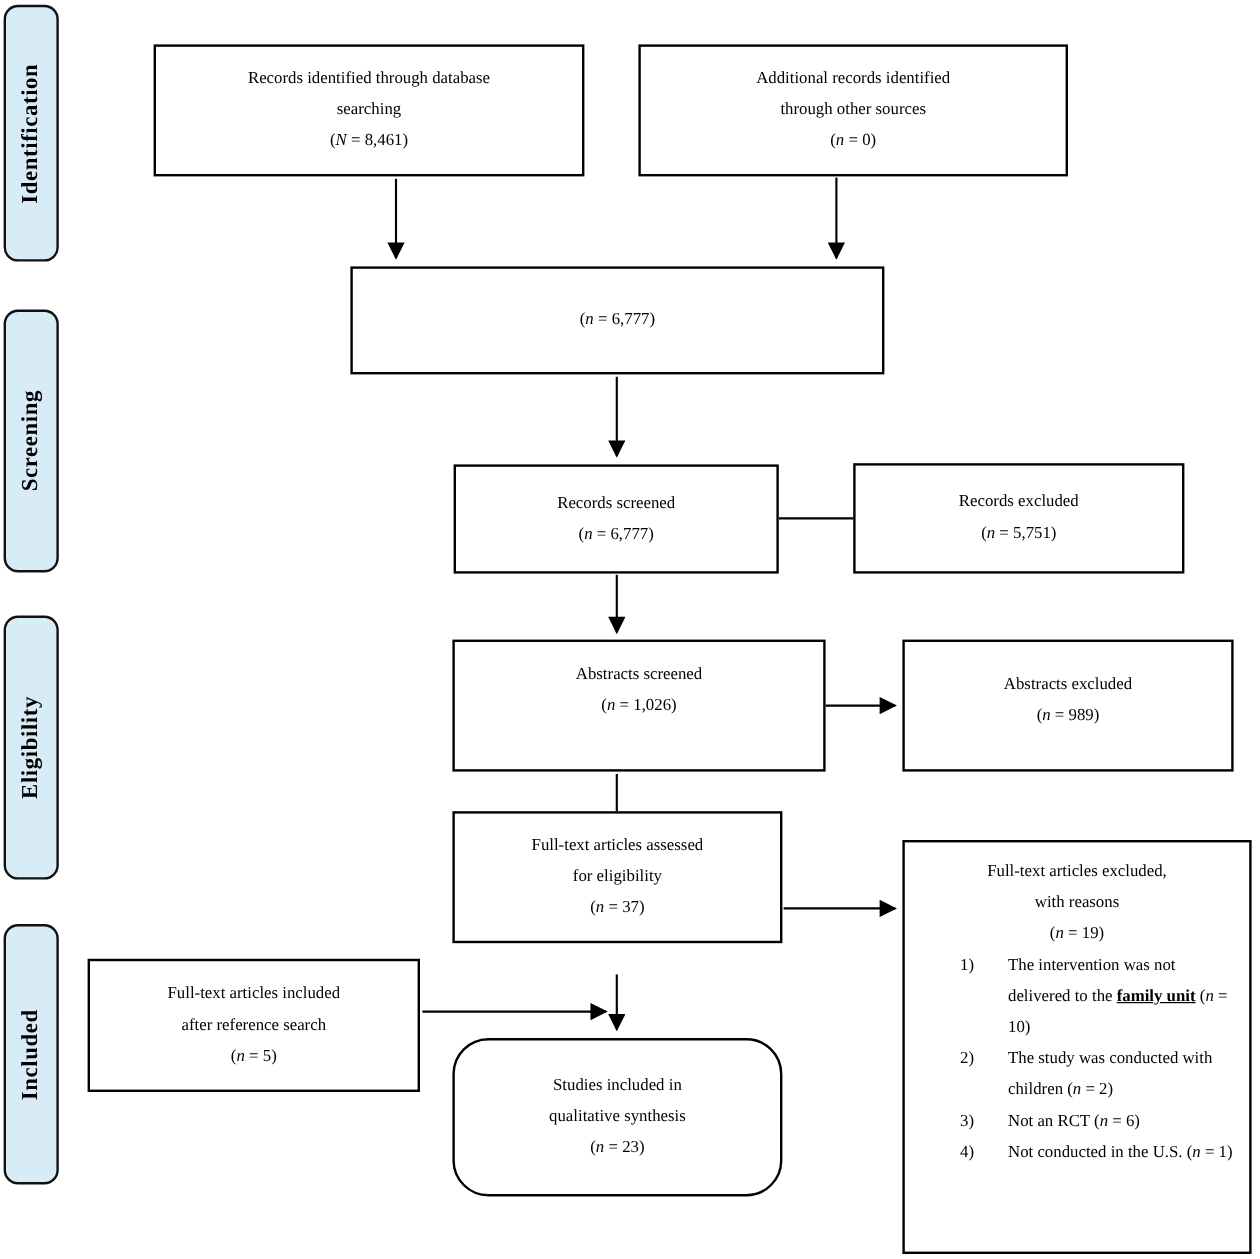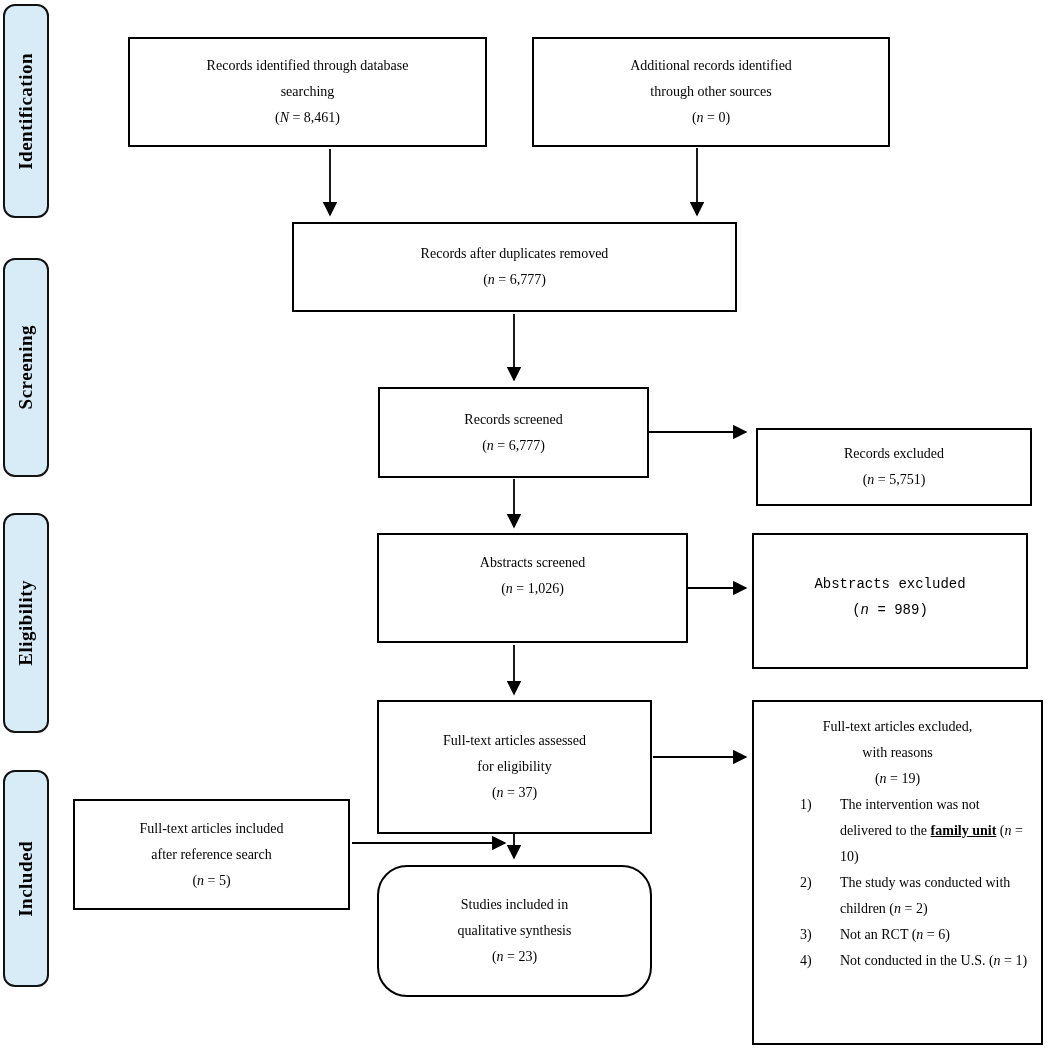--- a/index.html
+++ b/index.html
@@ -112,45 +112,44 @@
     <div class="bcount">(<i>N</i> = 8,461)</div>
   </div>
 
   <div class="fbox" style="left:532px;top:37px;width:358px;height:110px;">
     <div class="btext">Additional records identified
 through other sources</div>
     <div class="bcount">(<i>n</i> = 0)</div>
   </div>
 
   <div class="fbox" style="left:292px;top:222px;width:445px;height:90px;">
-    <div class="btext">Records after duplicates removed</div>
     <div class="bcount">(<i>n</i> = 6,777)</div>
   </div>
 
   <div class="fbox" style="left:378px;top:387px;width:271px;height:91px;">
     <div class="btext">Records screened</div>
     <div class="bcount">(<i>n</i> = 6,777)</div>
   </div>
 
-  <div class="fbox" style="left:756px;top:386px;width:276px;height:78px;margin-top:42px;">
+  <div class="fbox" style="left:711px;top:386px;width:276px;height:92px;">
     <div class="btext">Records excluded</div>
     <div class="bcount">(<i>n</i> = 5,751)</div>
   </div>
 
   <div class="fbox" style="left:377px;top:533px;width:311px;height:110px;padding-bottom:24px;">
     <div class="btext">Abstracts screened</div>
     <div class="bcount">(<i>n</i> = 1,026)</div>
   </div>
 
-  <div class="fbox" style="left:752px;top:533px;width:276px;height:136px;padding-bottom:8px;font-family:Liberation Mono, monospace;">
+  <div class="fbox" style="left:752px;top:533px;width:276px;height:110px;padding-bottom:8px;">
     <div class="btext">Abstracts excluded</div>
     <div class="bcount">(<i>n</i> = 989)</div>
   </div>
 
-  <div class="fbox" style="left:377px;top:700px;width:275px;height:134px;">
+  <div class="fbox" style="left:377px;top:676px;width:275px;height:110px;">
     <div class="btext">Full-text articles assessed
 for eligibility</div>
     <div class="bcount">(<i>n</i> = 37)</div>
   </div>
 
   <div class="fbox ft-excl" style="left:752px;top:700px;width:291px;height:345px;">
     <div class="btext">Full-text articles excluded,
 with reasons</div>
     <div class="bcount">(<i>n</i> = 19)</div>
     <div class="ft-list">

